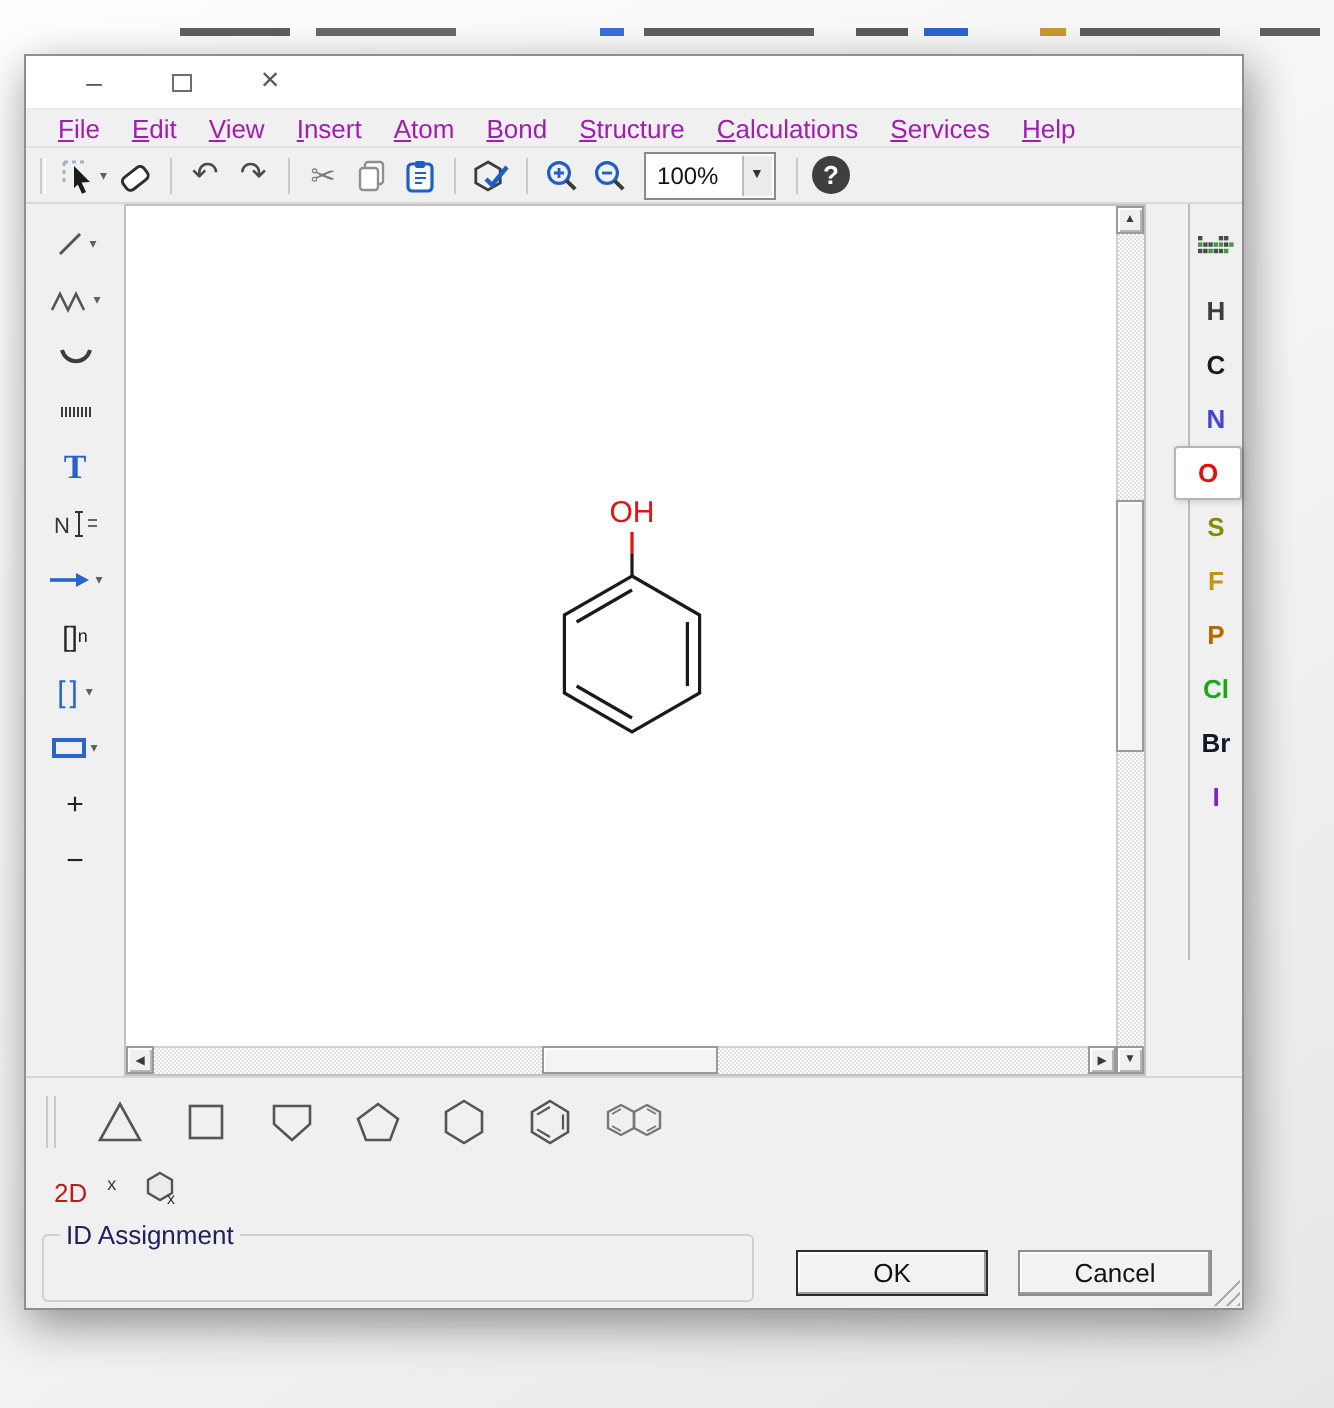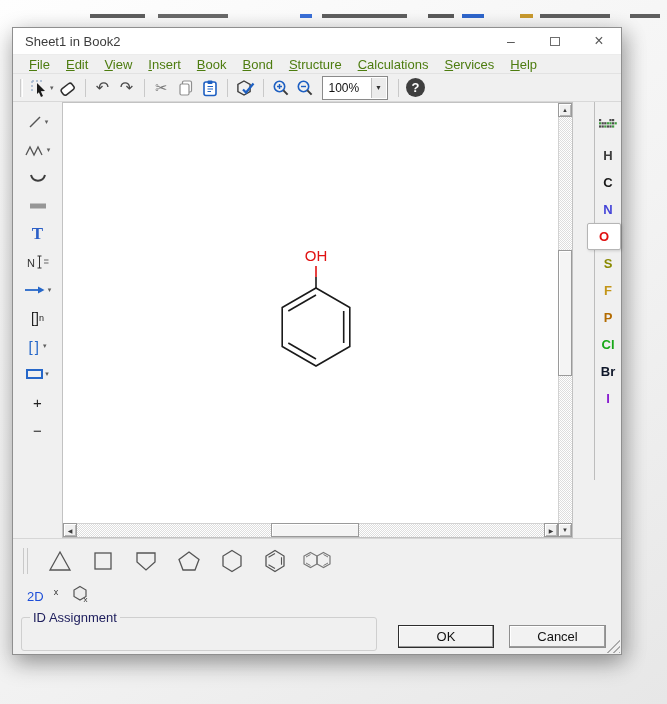--- a/index.html
+++ b/index.html
@@ -17,21 +17,21 @@
   .titlebar { height:27px; background:#ffffff; display:flex; align-items:center;
               padding-left:12px; border-bottom:1px solid #ececec; }
   .title { font-size:13px; color:#3c3c3c; flex:1 1 auto; }
   .win-btn { width:44px; height:26px; display:flex; align-items:center; justify-content:center;
              color:#5a5a5a; font-size:14px; }
   .max-box { width:10px; height:9px; border:1px solid #6e6e6e; }
   .close-glyph { font-size:16px; line-height:1; }
 
   .menubar { height:19px; background:#f0f0f0; display:flex; align-items:center;
              padding-left:8px; border-bottom:1px solid #e2e2e2; }
-  .menu-item { display:inline-block; padding:0 8px; font-size:13px; color:#4d7c0f; }
+  .menu-item { display:inline-block; padding:0 8px; font-size:13px; color:#a21caf; }
   .menu-item::first-letter { text-decoration:underline; }
 
   .toolbar { height:28px; background:#f0f0f0; display:flex; align-items:center;
              padding-left:6px; border-bottom:1px solid #d8d8d8; }
   .tgrip { width:3px; height:18px; border-left:1px solid #cbcbcb; border-right:1px solid #ffffff; margin:0 5px 0 1px; }
   .tbtn { height:24px; min-width:24px; display:flex; align-items:center; justify-content:center; padding:0 2px; }
   .tsep { width:1px; height:18px; background:#c9c9c9; margin:0 5px; }
   .glyph-undo,.glyph-redo { font-size:16px; color:#4a4a4a; line-height:1; }
   .glyph-cut { font-size:15px; color:#7a7a7a; }
   .caret { font-size:7px; color:#5f5f5f; margin-left:2px; }
@@ -79,21 +79,21 @@
   .el-btn { width:27px; height:27px; display:flex; align-items:center; justify-content:center;
             font-weight:bold; font-size:13px; }
   .el-btn.selected { position:relative; z-index:2; width:34px; margin-left:-8px; background:#fff;
                      border:1px solid #b5b5b5; border-radius:2px; box-shadow:1px 1px 3px rgba(0,0,0,.15); }
 
   .shapes-row { height:44px; border-top:1px solid #d6d6d6; display:flex; align-items:center; padding-left:10px; gap:5px; }
   .row-grip { width:5px; height:26px; border-left:1px solid #c9c9c9; border-right:1px solid #c9c9c9; margin-right:8px; }
   .shape-btn { width:38px; height:32px; display:flex; align-items:center; justify-content:center; }
 
   .status-row { height:28px; display:flex; align-items:center; padding-left:14px; }
-  .lbl-2d { font-size:13px; color:#1d4ed8; }
+  .lbl-2d { font-size:13px; color:#b91c1c; }
   .sup-x { font-size:9px; color:#333; vertical-align:super; margin:-8px 0 0 10px; }
   .hexx { margin-left:14px; }
 
   .bottom-row { height:44px; position:relative; }
   .idbox { position:absolute; left:8px; top:0; width:356px; height:41px; border:1px solid #cfcfcf;
            border-radius:3px; background:#f0f0f0; }
   .idbox legend { font-size:13px; color:#20205e; margin-left:8px; padding:0 3px; }
   .id-row { display:flex; align-items:center; margin-top:1px; }
   .id-label { margin-left:30px; font-size:13px; color:#20205e; white-space:nowrap; }
   .id-combo { margin-left:8px; width:200px; height:21px; background:#fff; border:1px solid #aeaeae; position:relative; }
@@ -121,38 +121,37 @@
     <span style="left:428px;width:26px;background:#5a5a5a"></span>
     <span style="left:462px;width:22px;background:#2f66cc"></span>
     <span style="left:520px;width:13px;background:#c99a2e"></span>
     <span style="left:540px;width:70px;background:#5f5f5f"></span>
     <span style="left:630px;width:30px;background:#5f5f5f"></span>
   </div>
 
   <div class="window">
 
     <div class="titlebar">
-      <span class="title">Sheet1 in Book2</span>
       <span class="win-btn">
           <span>–</span>
         </span>
       <span class="win-btn">
           <span class="max-box"></span>
         </span>
       <span class="win-btn">
           <span class="close-glyph">×</span>
         </span>
     </div>
 
     <div class="menubar">
       <span class="menu-item">File</span>
       <span class="menu-item">Edit</span>
       <span class="menu-item">View</span>
       <span class="menu-item">Insert</span>
-      <span class="menu-item">Book</span>
+      <span class="menu-item">Atom</span>
       <span class="menu-item">Bond</span>
       <span class="menu-item">Structure</span>
       <span class="menu-item">Calculations</span>
       <span class="menu-item">Services</span>
       <span class="menu-item">Help</span>
     </div>
 
     <div class="toolbar">
       <span class="tgrip"></span>
       <span class="tbtn">

